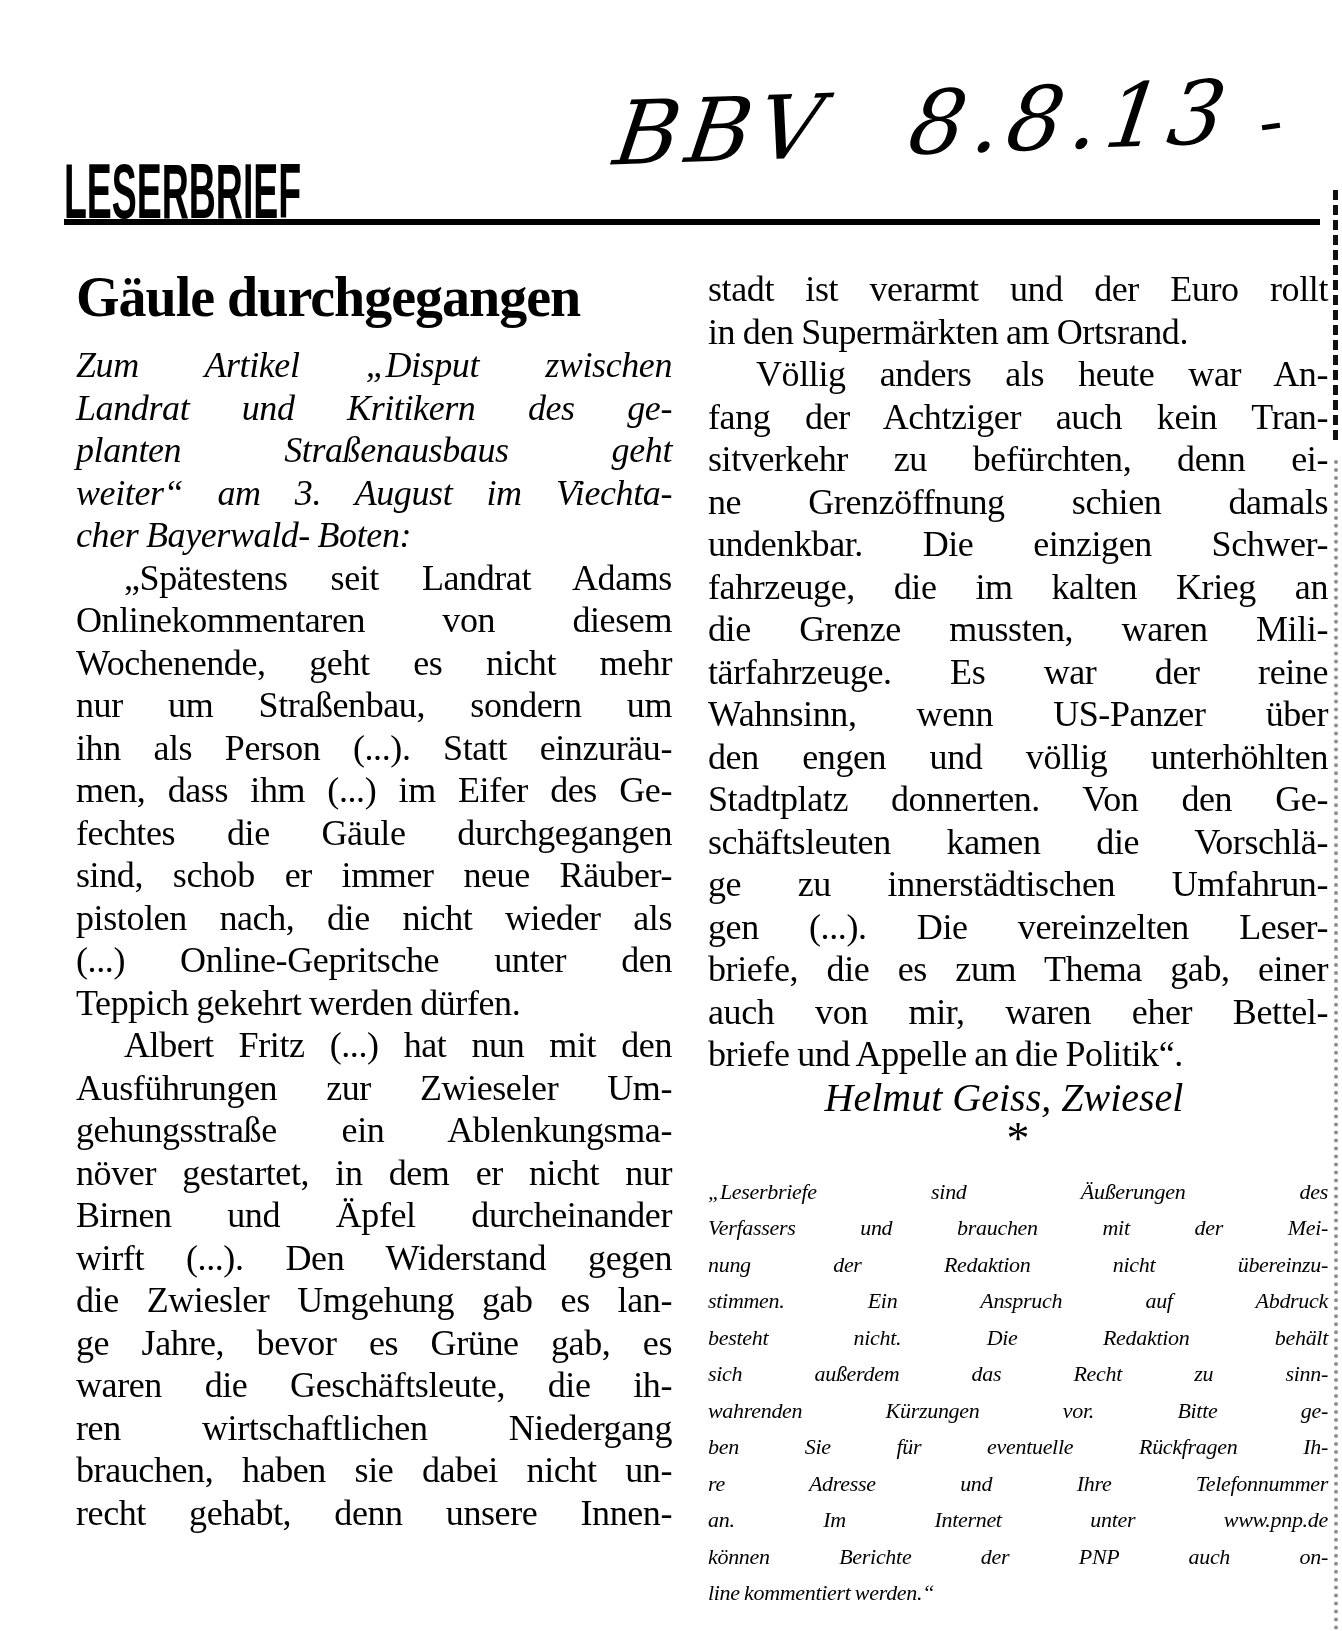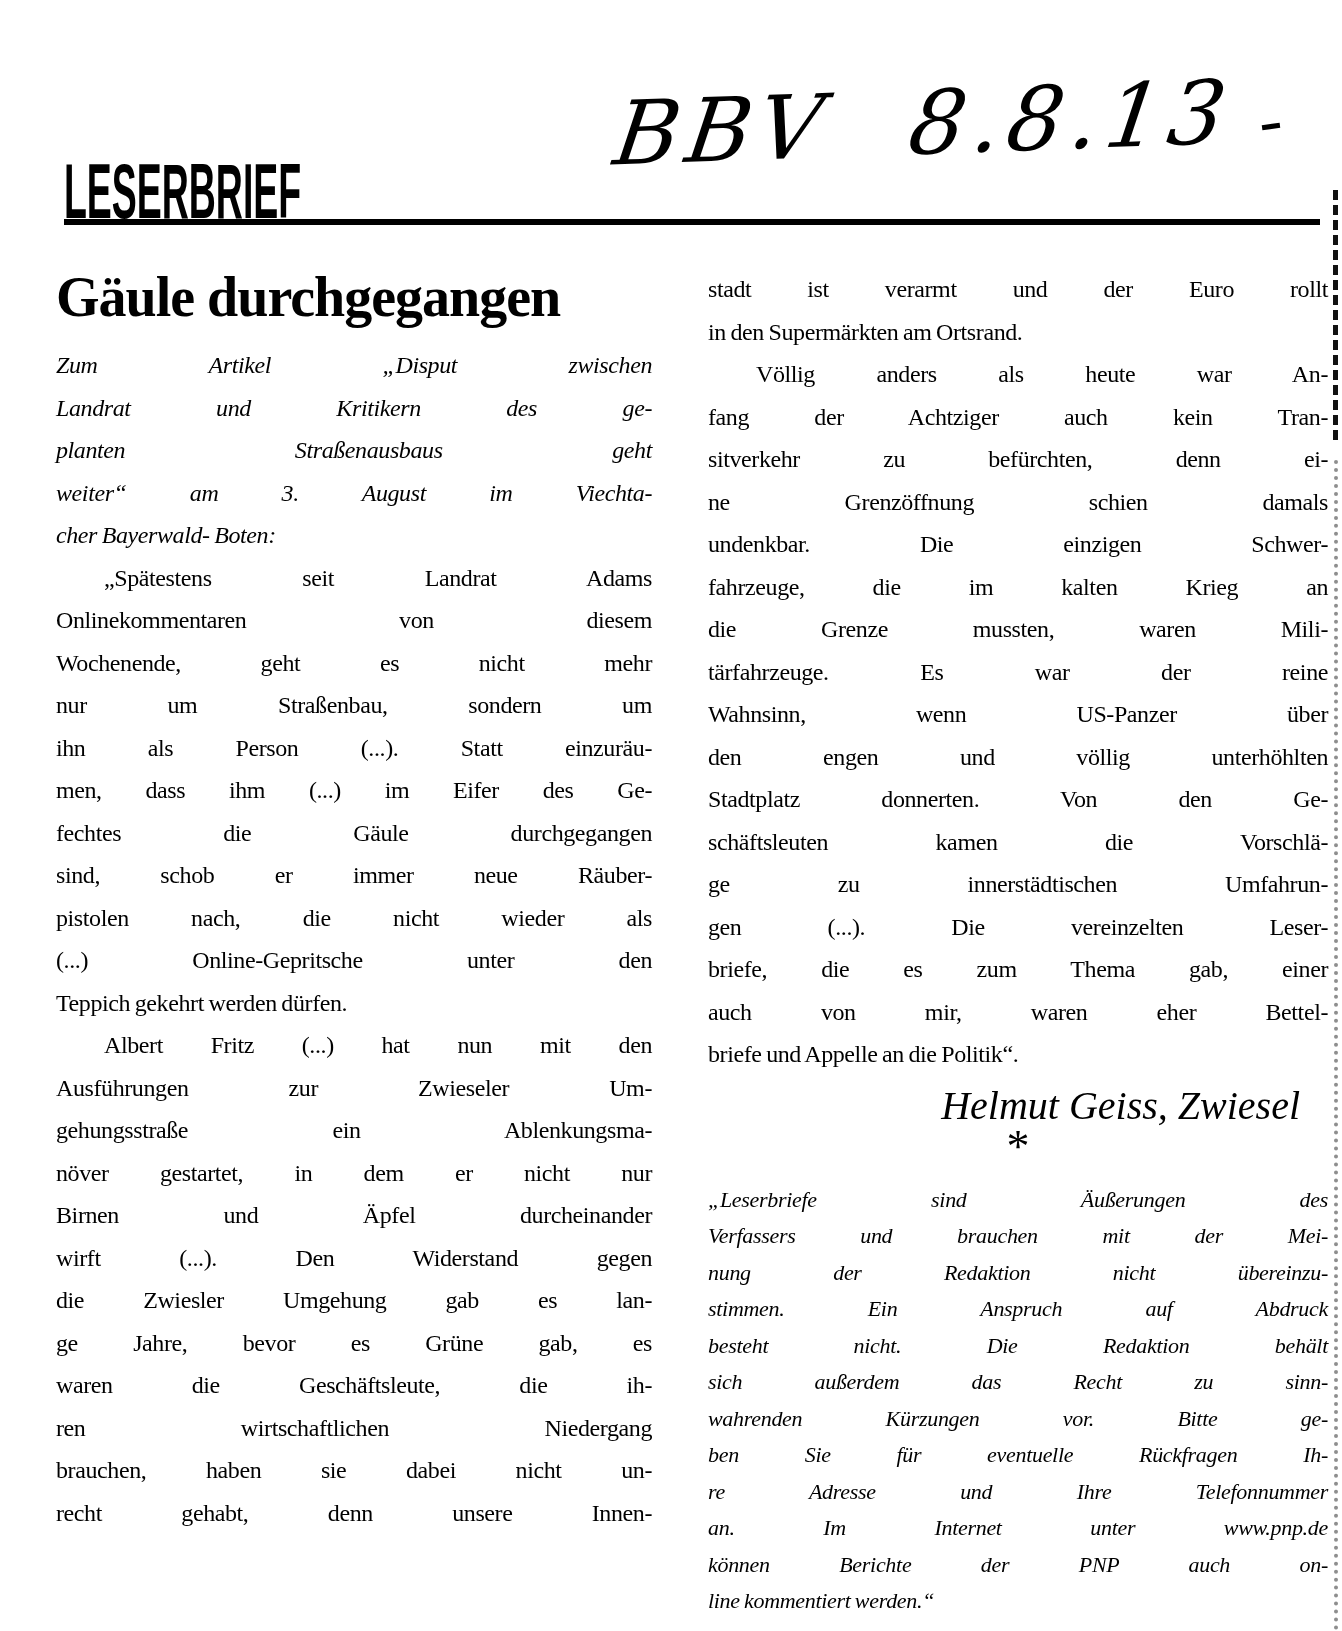--- a/index.html
+++ b/index.html
@@ -53,50 +53,49 @@
   .rule {
     position: absolute;
     left: 64px;
     top: 219px;
     width: 1256px;
     height: 6px;
     background: #000;
   }
   
   .col { position: absolute; }
-  .col-left  { left: 56px;  top: 260px; width: 596px; }
+  .col-left  { left: 76px;  top: 260px; width: 596px; }
   .col-right { left: 708px; top: 268px; width: 620px; }
 
   .headline {
     margin: 0 0 10px 0;
     font-weight: 700;
     font-size: 56px;
     line-height: 74px;
     letter-spacing: -1px;
     white-space: nowrap;
   }
   .tblock {
-    font-size: 24px;
+    font-size: 36px;
     line-height: 42.5px;
     letter-spacing: -0.4px;
     word-spacing: -1px;
   }
   .tblock.italic { font-style: italic; margin-top: 8px; }
   .tline { text-align: justify; text-align-last: justify; }
   .tblock .tline:last-child { text-align-last: left; }
   .tblock.flow-cut .tline:last-child { text-align-last: justify; }
   .tblock.indent-first .tline:first-child { text-indent: 48px; }
 
   .signature {
-    margin-top: 8px;
     padding-right: 28px;
     font-style: italic;
     font-size: 40px;
     line-height: 44px;
-    text-align: right;
+    text-align: center;
   }
   .star {
     margin-top: 2px;
     text-align: center;
     font-size: 46px;
     line-height: 34px;
   }
   .disclaimer {
     margin-top: 18px;
     font-style: italic;

